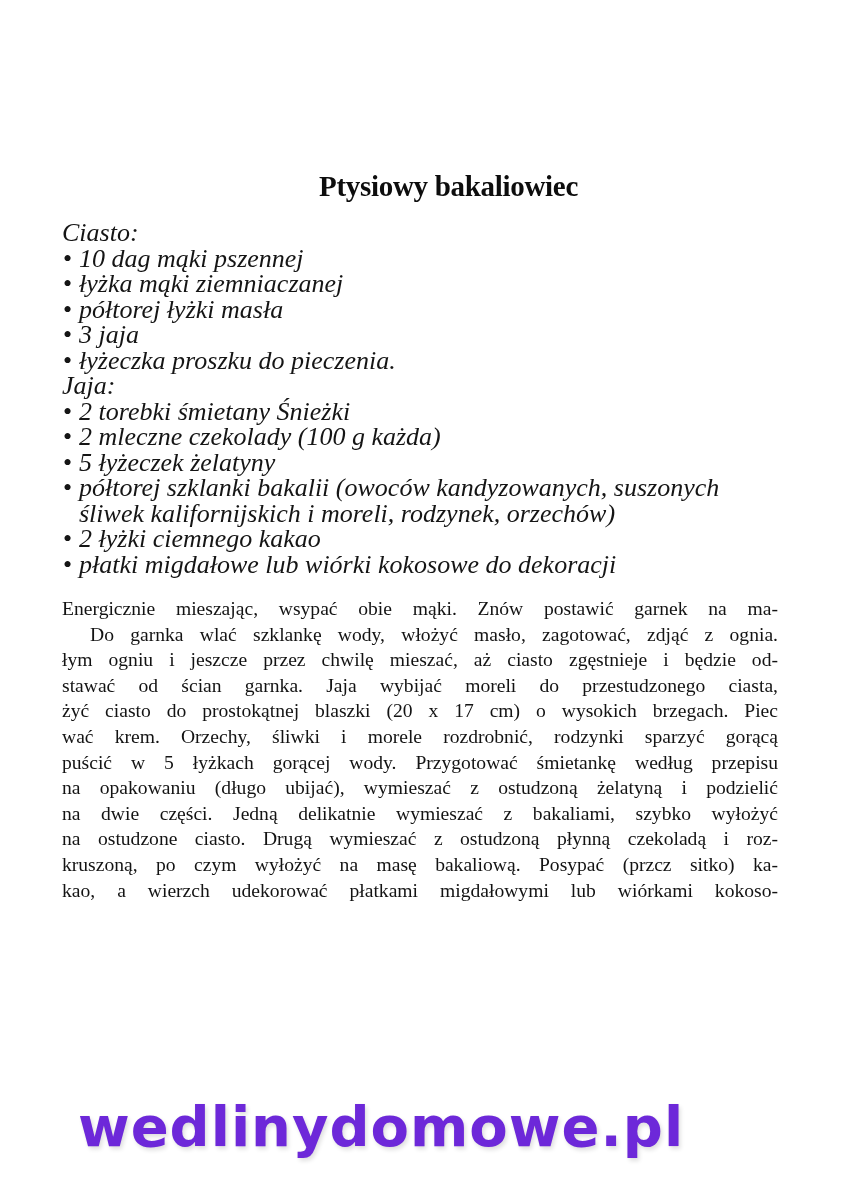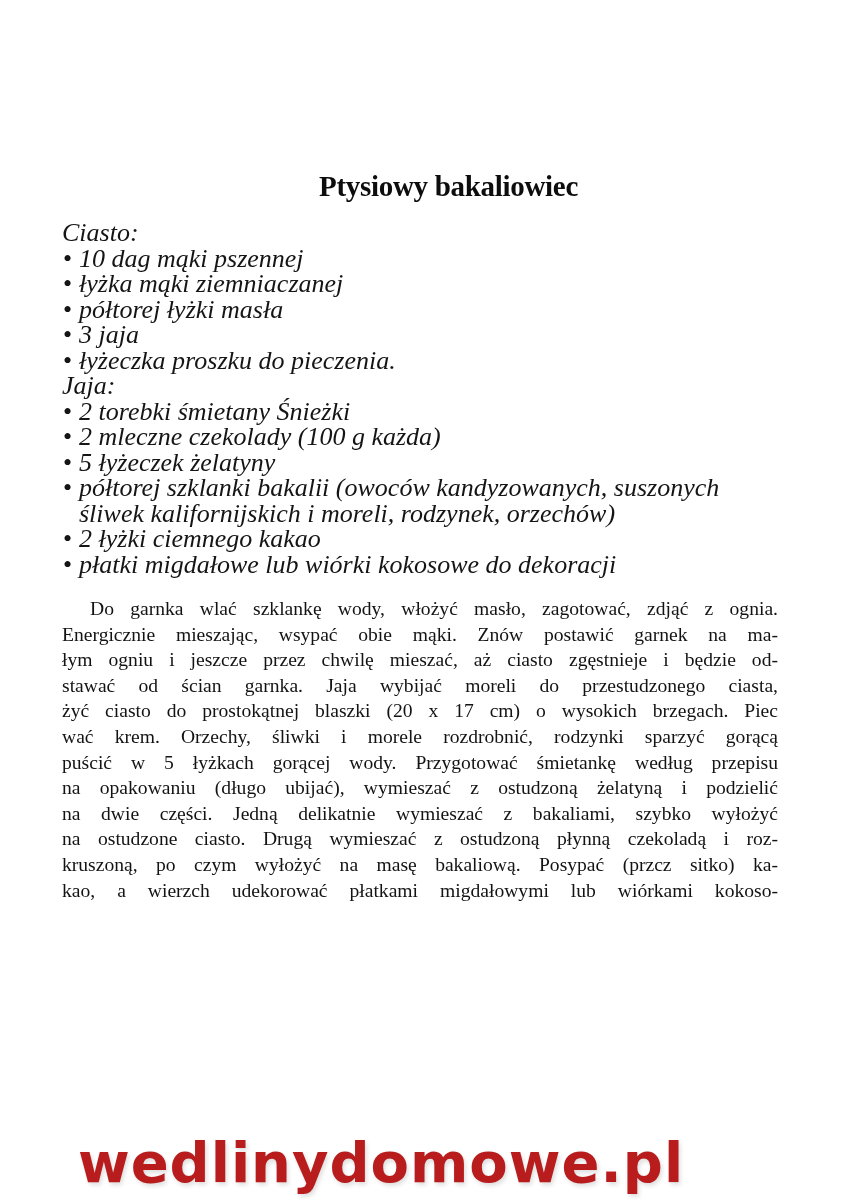--- a/index.html
+++ b/index.html
@@ -91,23 +91,22 @@
     .watermark {
       position: absolute;
       top: 1094px;
       left: 0;
       width: 762px;
       text-align: center;
       font-family: "DejaVu Sans", "Liberation Sans", sans-serif;
       font-weight: bold;
       font-size: 56px;
       letter-spacing: 1px;
-      color: #b91c1c;
+      color: #6d28d9;
       text-shadow: 2px 3px 4px rgba(0,0,0,0.12), 0 0 2px rgba(0,0,0,0.05);
-      margin-top: 36px;
     }
   </style>
 </head>
 <body>
 
 <div class="page">
 
   <h1 class="title">Ptysiowy bakaliowiec</h1>
 
   <div class="ingredients">
@@ -124,22 +123,22 @@
       <li>2 torebki śmietany Śnieżki</li>
       <li>2 mleczne czekolady (100 g każda)</li>
       <li>5 łyżeczek żelatyny</li>
       <li>półtorej szklanki bakalii (owoców kandyzowanych, suszonych śliwek kalifornijskich i moreli, rodzynek, orzechów)</li>
       <li>2 łyżki ciemnego kakao</li>
       <li>płatki migdałowe lub wiórki kokosowe do dekoracji</li>
     </ul>
   </div>
 
   <div class="method">
+    <span class="line">Energicznie mieszając, wsypać obie mąki. Znów postawić garnek na ma-</span>
     <span class="line first">Do garnka wlać szklankę wody, włożyć masło, zagotować, zdjąć z ognia.</span>
-    <span class="line">Energicznie mieszając, wsypać obie mąki. Znów postawić garnek na ma-</span>
     <span class="line">łym ogniu i jeszcze przez chwilę mieszać, aż ciasto zgęstnieje i będzie od-</span>
     <span class="line">stawać od ścian garnka. Jaja wybijać moreli do przestudzonego ciasta,</span>
     <span class="line">żyć ciasto do prostokątnej blaszki (20 x 17 cm) o wysokich brzegach. Piec</span>
     <span class="line">wać krem. Orzechy, śliwki i morele rozdrobnić, rodzynki sparzyć gorącą</span>
     <span class="line">puścić w 5 łyżkach gorącej wody. Przygotować śmietankę według przepisu</span>
     <span class="line">na opakowaniu (długo ubijać), wymieszać z ostudzoną żelatyną i podzielić</span>
     <span class="line">na dwie części. Jedną delikatnie wymieszać z bakaliami, szybko wyłożyć</span>
     <span class="line">na ostudzone ciasto. Drugą wymieszać z ostudzoną płynną czekoladą i roz-</span>
     <span class="line">kruszoną, po czym wyłożyć na masę bakaliową. Posypać (przcz sitko) ka-</span>
     <span class="line">kao, a wierzch udekorować płatkami migdałowymi lub wiórkami kokoso-</span>

